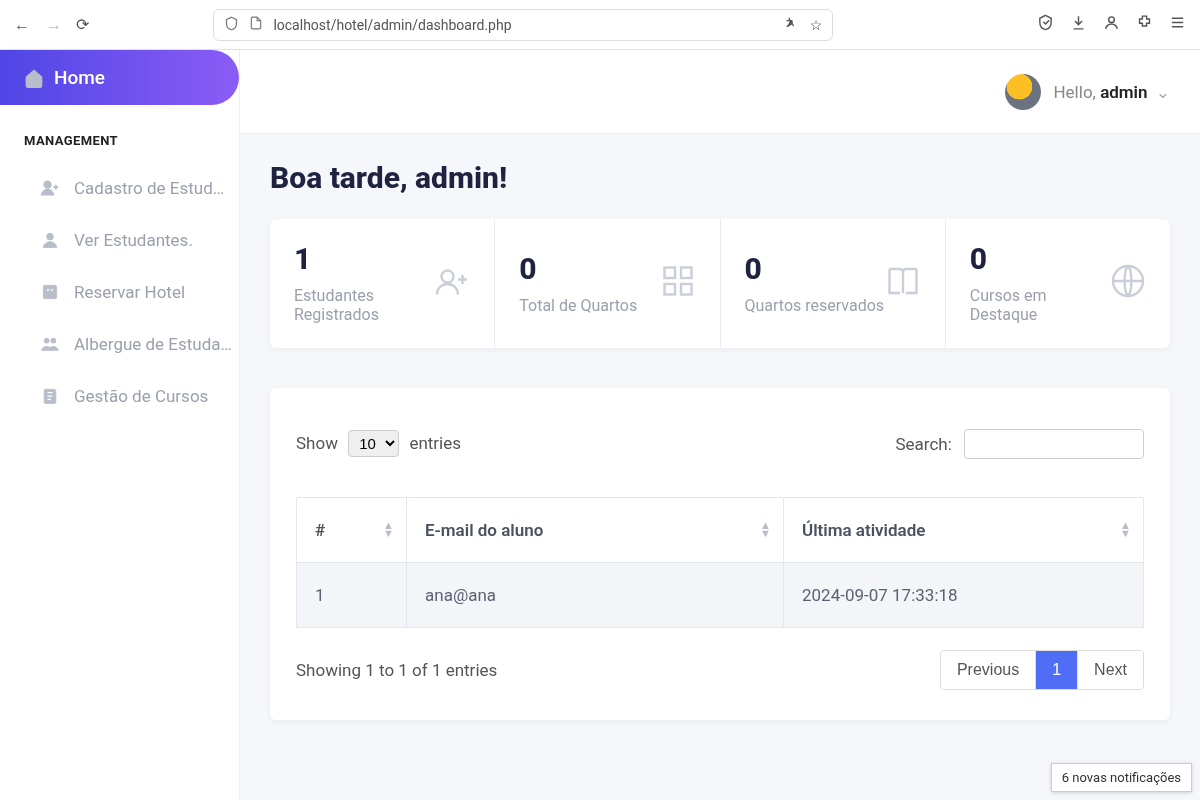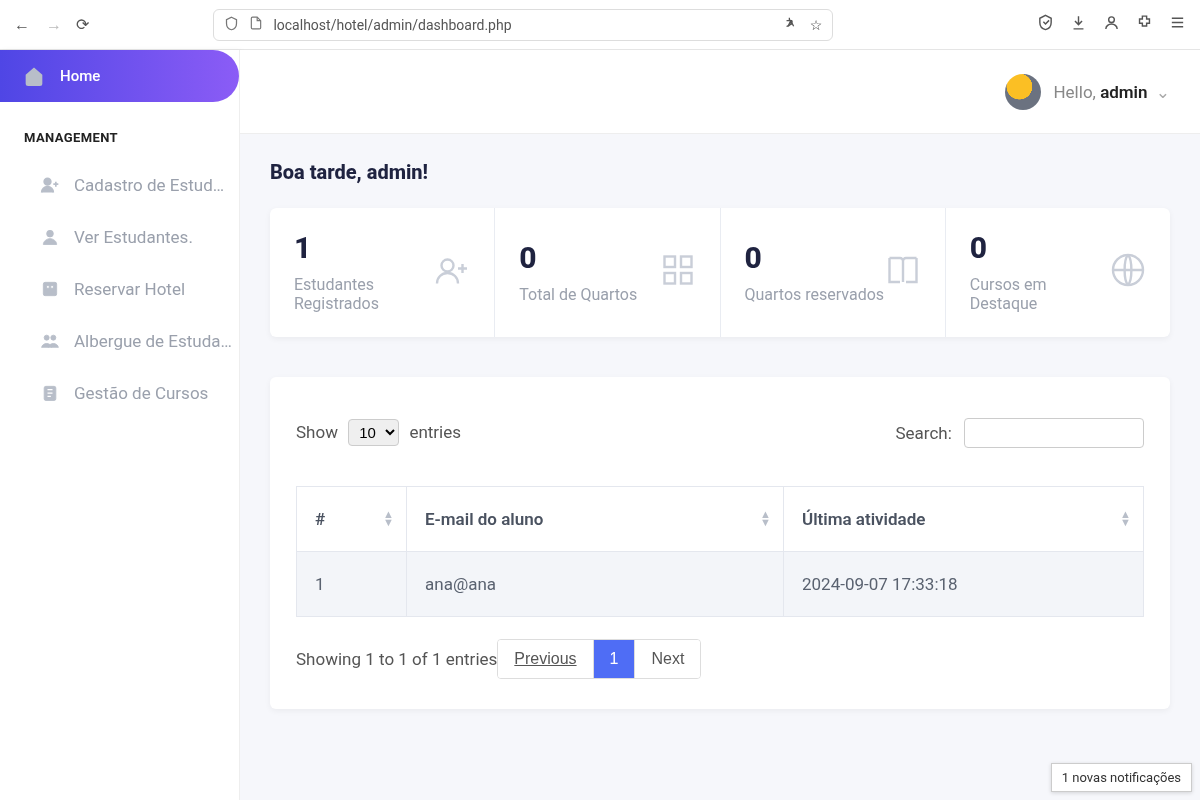--- a/index.html
+++ b/index.html
@@ -13,54 +13,54 @@
 .url-box { flex: 0 0 620px; height: 32px; border: 1px solid #ddd; border-radius: 6px; display: flex; align-items: center; padding: 0 10px; gap: 10px; margin-left: 110px; color: #333; font-size: 14px; }
 .url-box .url-text { flex: 1; color: #555; }
 .browser-right { display: flex; gap: 16px; color: #555; margin-left: auto; }
 
 
 .app { display: flex; height: 750px; }
 .sidebar { width: 240px; background: #fff; border-right: 1px solid #eee; box-shadow: 2px 0 6px rgba(0,0,0,0.04); }
 .logo-row { display: flex; align-items: center; gap: 10px; padding: 24px 18px 30px; }
 .logo-badge { width: 44px; height: 44px; border-radius: 50%; background: linear-gradient(135deg,#8b5cf6,#a855f7); display: flex; align-items: center; justify-content: center; color: #fff; }
 .logo-text { font-weight: 800; font-size: 14px; letter-spacing: 0.3px; color: #111; }
-.nav-pill { margin: 0 0 0 0; padding: 16px 24px; border-radius: 0 28px 28px 0; display: flex; align-items: center; gap: 16px; font-size: 15px; font-weight: 500; color: #666; }
+.nav-pill { margin: 0 0 0 0; padding: 16px 24px; border-radius: 0 28px 28px 0; display: flex; align-items: center; gap: 10px; font-size: 19px; font-weight: 500; color: #666; }
 .nav-pill.active { background: linear-gradient(90deg,#4f46e5,#8b5cf6); color: #fff; }
 .section-label { padding: 28px 24px 14px; font-size: 13px; font-weight: 700; color: #222; letter-spacing: 0.4px; }
 .side-item { display: flex; align-items: center; gap: 14px; padding: 16px 40px; color: #9aa0ac; font-size: 17px; white-space: nowrap; overflow: hidden; text-overflow: ellipsis; }
 
 .main { flex: 1; background: #f6f7fb; display: flex; flex-direction: column; }
 .topbar { height: 84px; background: #fff; border-bottom: 1px solid #eee; display: flex; align-items: center; justify-content: flex-end; padding: 0 30px; gap: 12px; }
 .avatar { width: 36px; height: 36px; border-radius: 50%; background: radial-gradient(circle at 40% 35%, #fbbf24 0 40%, #6b7280 41% 100%); }
 .hello { color: #888; font-size: 17px; }
 .hello strong { color: #222; font-weight: 600; }
 
 .content { padding: 26px 30px; overflow: auto; }
-.greeting { font-size: 20px; font-weight: 800; color: #1f2340; margin-bottom: 24px; }
+.greeting { font-size: 30px; font-weight: 800; color: #1f2340; margin-bottom: 24px; }
 
 .cards { display: flex; gap: 1px; background: #e9ecf2; border-radius: 6px; overflow: hidden; box-shadow: 0 2px 6px rgba(0,0,0,0.05); }
 .card { flex: 1; background: #fff; padding: 22px 24px 24px; display: flex; align-items: center; justify-content: space-between; }
 .card .num { font-size: 30px; font-weight: 800; color: #1f2340; }
 .card .lbl { color: #9aa0ac; font-size: 16px; margin-top: 10px; }
 
 .panel { margin-top: 40px; background: #fff; border-radius: 6px; padding: 26px 26px 30px; box-shadow: 0 2px 6px rgba(0,0,0,0.05); }
 .dt-top { display: flex; justify-content: space-between; align-items: center; color: #555; font-size: 17px; margin-bottom: 24px; }
 .len-sel { border: 1px solid #ccc; border-radius: 4px; padding: 3px 6px; font-size: 15px; margin: 16px 6px; }
 .search-box { border: 1px solid #ccc; border-radius: 4px; height: 30px; width: 180px; margin-left: 8px; padding: 0 8px; font-size: 15px; }
 
 table.dt { width: 100%; border-collapse: collapse; }
 table.dt th, table.dt td { text-align: left; padding: 22px 18px; font-size: 17px; color: #5a6270; }
 table.dt thead th { border: 1px solid #e4e7ee; font-weight: 600; color: #4a5260; position: relative; }
 table.dt tbody td { border: 1px solid #e4e7ee; background: #f3f5f9; }
 .sort { position: absolute; right: 12px; top: 50%; transform: translateY(-50%); color: #b8bec9; font-size: 11px; line-height: 8px; }
 
-.dt-bottom { display: flex; align-items: center; margin-top: 22px; color: #555; font-size: 17px; }
+.dt-bottom { display: flex; justify-content: space-between; align-items: center; margin-top: 22px; color: #555; font-size: 17px; }
 .pager { display: flex; border: 1px solid #ddd; border-radius: 4px; overflow: hidden; }
 .pager button { background: #fff; border: none; padding: 10px 16px; font-size: 16px; color: #555; border-left: 1px solid #ddd; }
-.pager button:first-child { border-left: none; text-decoration: underline; }
+.pager button:first-child { border-left: none; }
 .pager button.active { background: #4f6df5; color: #fff; }
 
 .toast { position: absolute; right: 8px; bottom: 8px; background: #fff; border: 1px solid #ccc; padding: 6px 10px; font-size: 13px; color: #333; box-shadow: 0 1px 4px rgba(0,0,0,0.15); }
 
 .ico-svg { width: 36px; height: 36px; stroke: #c9ced8; stroke-width: 1.6; fill: none; }
 .side-ico { width: 20px; height: 20px; stroke: #b8bec9; fill: #b8bec9; flex-shrink: 0; }
 .chev { color: #aaa; margin-left: 4px; }
 </style>
 </head>
 <body>
@@ -286,13 +286,13 @@
             <button>Previous</button>
             <button class="active">1</button>
             <button>Next</button>
           </div>
         </div>
       </div>
     </div>
   </div>
 </div>
 
-<div class="toast">1 novas notificações</div>
+<div class="toast">6 novas notificações</div>
 
 </body></html>

